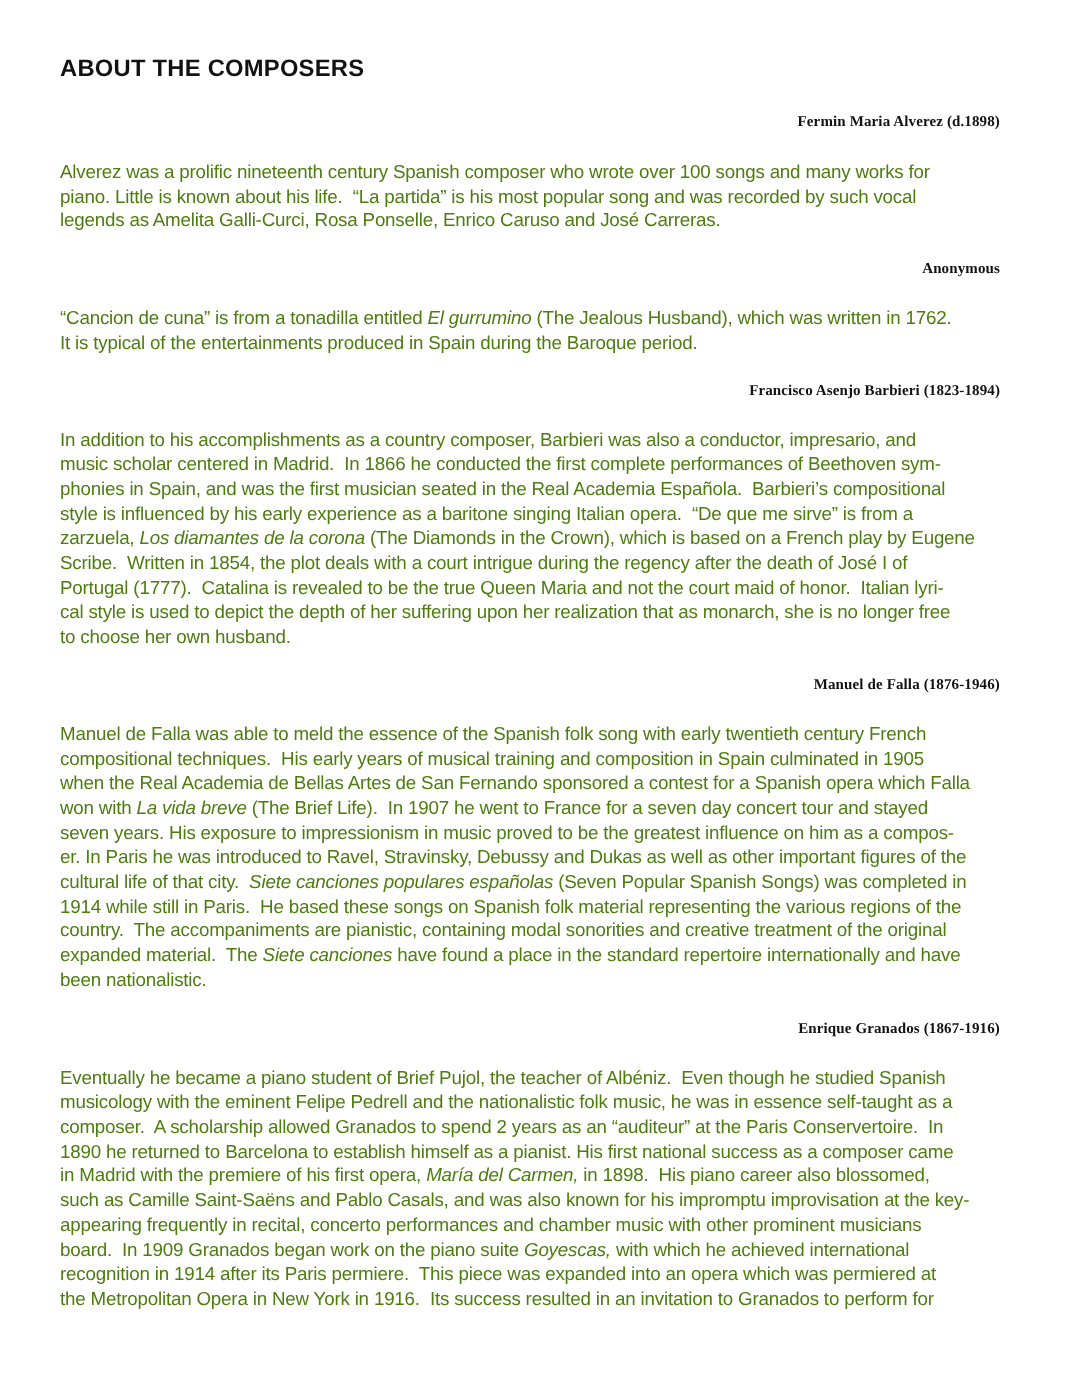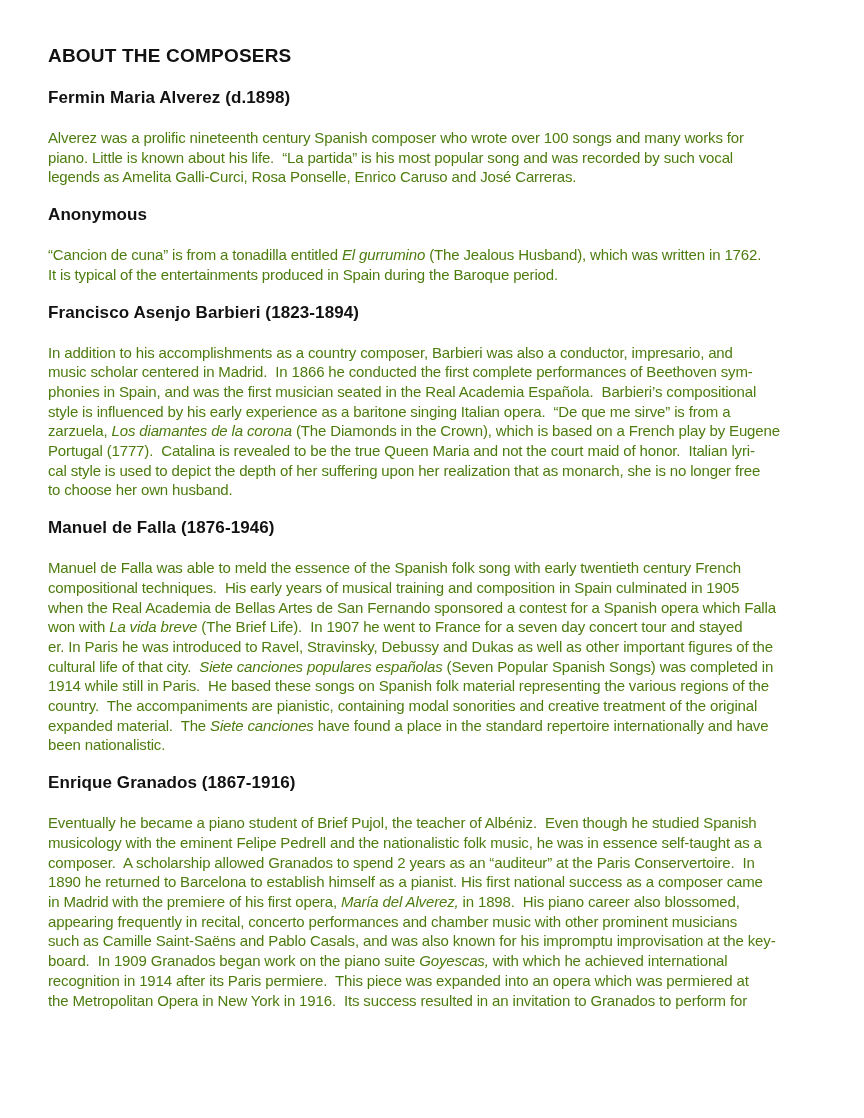--- a/index.html
+++ b/index.html
@@ -25,27 +25,28 @@
   .page-title {
     font-family: "Liberation Sans", sans-serif;
     font-weight: 700;
     font-size: 19px;
     line-height: 19px;
     letter-spacing: 0.2px;
     margin: 0 0 24px 0;
     color: #121212;
   }
   .section-heading {
-    font-family: Liberation Sans, sans-serif;
+    font-family: Liberation Serif, serif;
     font-weight: 700;
-    font-size: 17px;
+    font-size: 12px;
     line-height: 17px;
     letter-spacing: 0.1px;
     margin: 0 0 22px 0;
     color: #121212;
+    text-align: right;
   }
   .paragraph {
     font-size: 15px;
     line-height: 19.7px;
     letter-spacing: -0.15px;
     margin: 0 0 19px 0;
     color: #4d7c0f;
   }
   .line {
     display: block;
@@ -72,44 +73,46 @@
         <span class="line"><span>“Cancion de cuna” is from a tonadilla entitled </span><em>El gurrumino</em><span> (The Jealous Husband), which was written in 1762.</span></span>
         <span class="line"><span>It is typical of the entertainments produced in Spain during the Baroque period.</span></span>
       </p>
       <h2 class="section-heading">Francisco Asenjo Barbieri (1823-1894)</h2>
       <p class="paragraph">
         <span class="line"><span>In addition to his accomplishments as a country composer, Barbieri was also a conductor, impresario, and</span></span>
         <span class="line"><span>music scholar centered in Madrid.  In 1866 he conducted the first complete performances of Beethoven sym-</span></span>
         <span class="line"><span>phonies in Spain, and was the first musician seated in the Real Academia Española.  Barbieri’s compositional</span></span>
         <span class="line"><span>style is influenced by his early experience as a baritone singing Italian opera.  “De que me sirve” is from a</span></span>
         <span class="line"><span>zarzuela, </span><em>Los diamantes de la corona</em><span> (The Diamonds in the Crown), which is based on a French play by Eugene</span></span>
+        <span class="line"><span>Scribe.  Written in 1854, the plot deals with a court intrigue during the regency after the death of José I of</span></span>
         <span class="line"><span>Portugal (1777).  Catalina is revealed to be the true Queen Maria and not the court maid of honor.  Italian lyri-</span></span>
         <span class="line"><span>cal style is used to depict the depth of her suffering upon her realization that as monarch, she is no longer free</span></span>
         <span class="line"><span>to choose her own husband.</span></span>
       </p>
       <h2 class="section-heading">Manuel de Falla (1876-1946)</h2>
       <p class="paragraph">
         <span class="line"><span>Manuel de Falla was able to meld the essence of the Spanish folk song with early twentieth century French</span></span>
         <span class="line"><span>compositional techniques.  His early years of musical training and composition in Spain culminated in 1905</span></span>
         <span class="line"><span>when the Real Academia de Bellas Artes de San Fernando sponsored a contest for a Spanish opera which Falla</span></span>
         <span class="line"><span>won with </span><em>La vida breve</em><span> (The Brief Life).  In 1907 he went to France for a seven day concert tour and stayed</span></span>
+        <span class="line"><span>seven years. His exposure to impressionism in music proved to be the greatest influence on him as a compos-</span></span>
         <span class="line"><span>er. In Paris he was introduced to Ravel, Stravinsky, Debussy and Dukas as well as other important figures of the</span></span>
         <span class="line"><span>cultural life of that city.  </span><em>Siete canciones populares españolas</em><span> (Seven Popular Spanish Songs) was completed in</span></span>
         <span class="line"><span>1914 while still in Paris.  He based these songs on Spanish folk material representing the various regions of the</span></span>
         <span class="line"><span>country.  The accompaniments are pianistic, containing modal sonorities and creative treatment of the original</span></span>
         <span class="line"><span>expanded material.  The </span><em>Siete canciones</em><span> have found a place in the standard repertoire internationally and have</span></span>
         <span class="line"><span>been nationalistic.</span></span>
       </p>
       <h2 class="section-heading">Enrique Granados (1867-1916)</h2>
       <p class="paragraph">
         <span class="line"><span>Eventually he became a piano student of Brief Pujol, the teacher of Albéniz.  Even though he studied Spanish</span></span>
         <span class="line"><span>musicology with the eminent Felipe Pedrell and the nationalistic folk music, he was in essence self-taught as a</span></span>
         <span class="line"><span>composer.  A scholarship allowed Granados to spend 2 years as an “auditeur” at the Paris Conservertoire.  In</span></span>
         <span class="line"><span>1890 he returned to Barcelona to establish himself as a pianist. His first national success as a composer came</span></span>
-        <span class="line"><span>in Madrid with the premiere of his first opera, </span><em>María del Alverez,</em><span> in 1898.  His piano career also blossomed,</span></span>
+        <span class="line"><span>in Madrid with the premiere of his first opera, </span><em>María del Carmen,</em><span> in 1898.  His piano career also blossomed,</span></span>
+        <span class="line"><span>such as Camille Saint-Saëns and Pablo Casals, and was also known for his impromptu improvisation at the key-</span></span>
         <span class="line"><span>appearing frequently in recital, concerto performances and chamber music with other prominent musicians</span></span>
-        <span class="line"><span>such as Camille Saint-Saëns and Pablo Casals, and was also known for his impromptu improvisation at the key-</span></span>
         <span class="line"><span>board.  In 1909 Granados began work on the piano suite </span><em>Goyescas,</em><span> with which he achieved international</span></span>
         <span class="line"><span>recognition in 1914 after its Paris permiere.  This piece was expanded into an opera which was permiered at</span></span>
         <span class="line"><span>the Metropolitan Opera in New York in 1916.  Its success resulted in an invitation to Granados to perform for</span></span>
       </p>
     </main>
 </div>
 
 </body></html>

